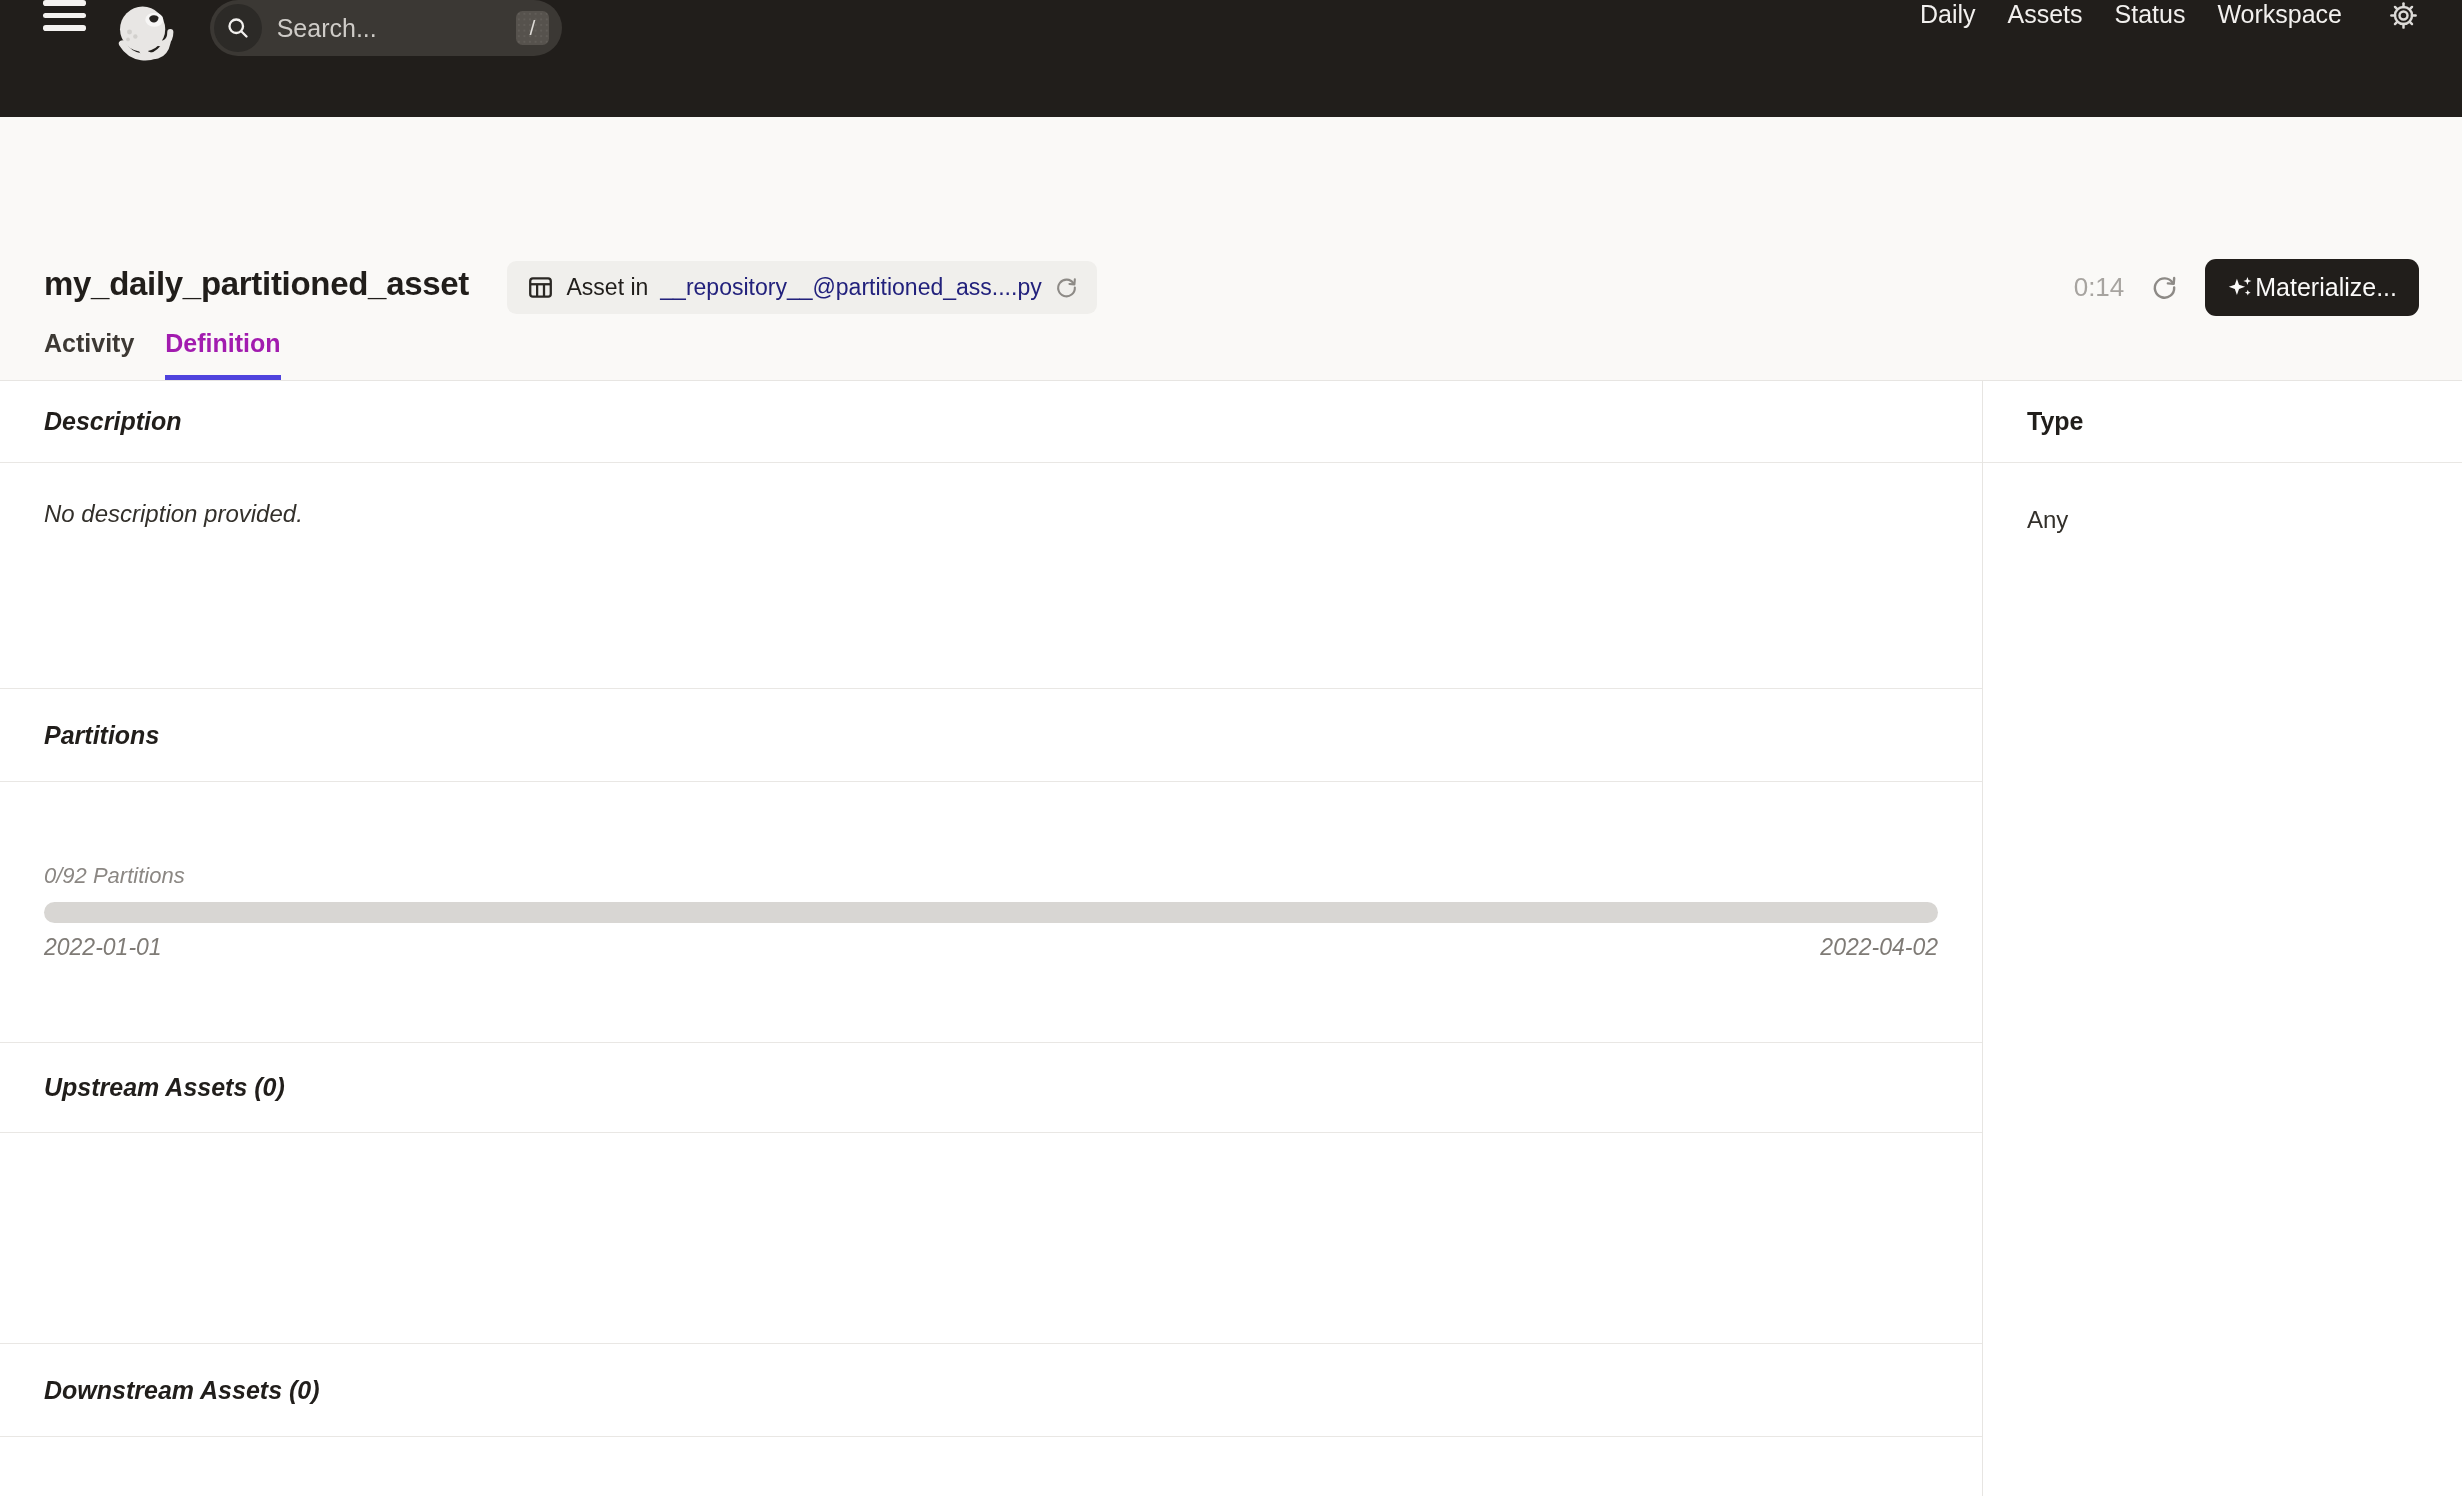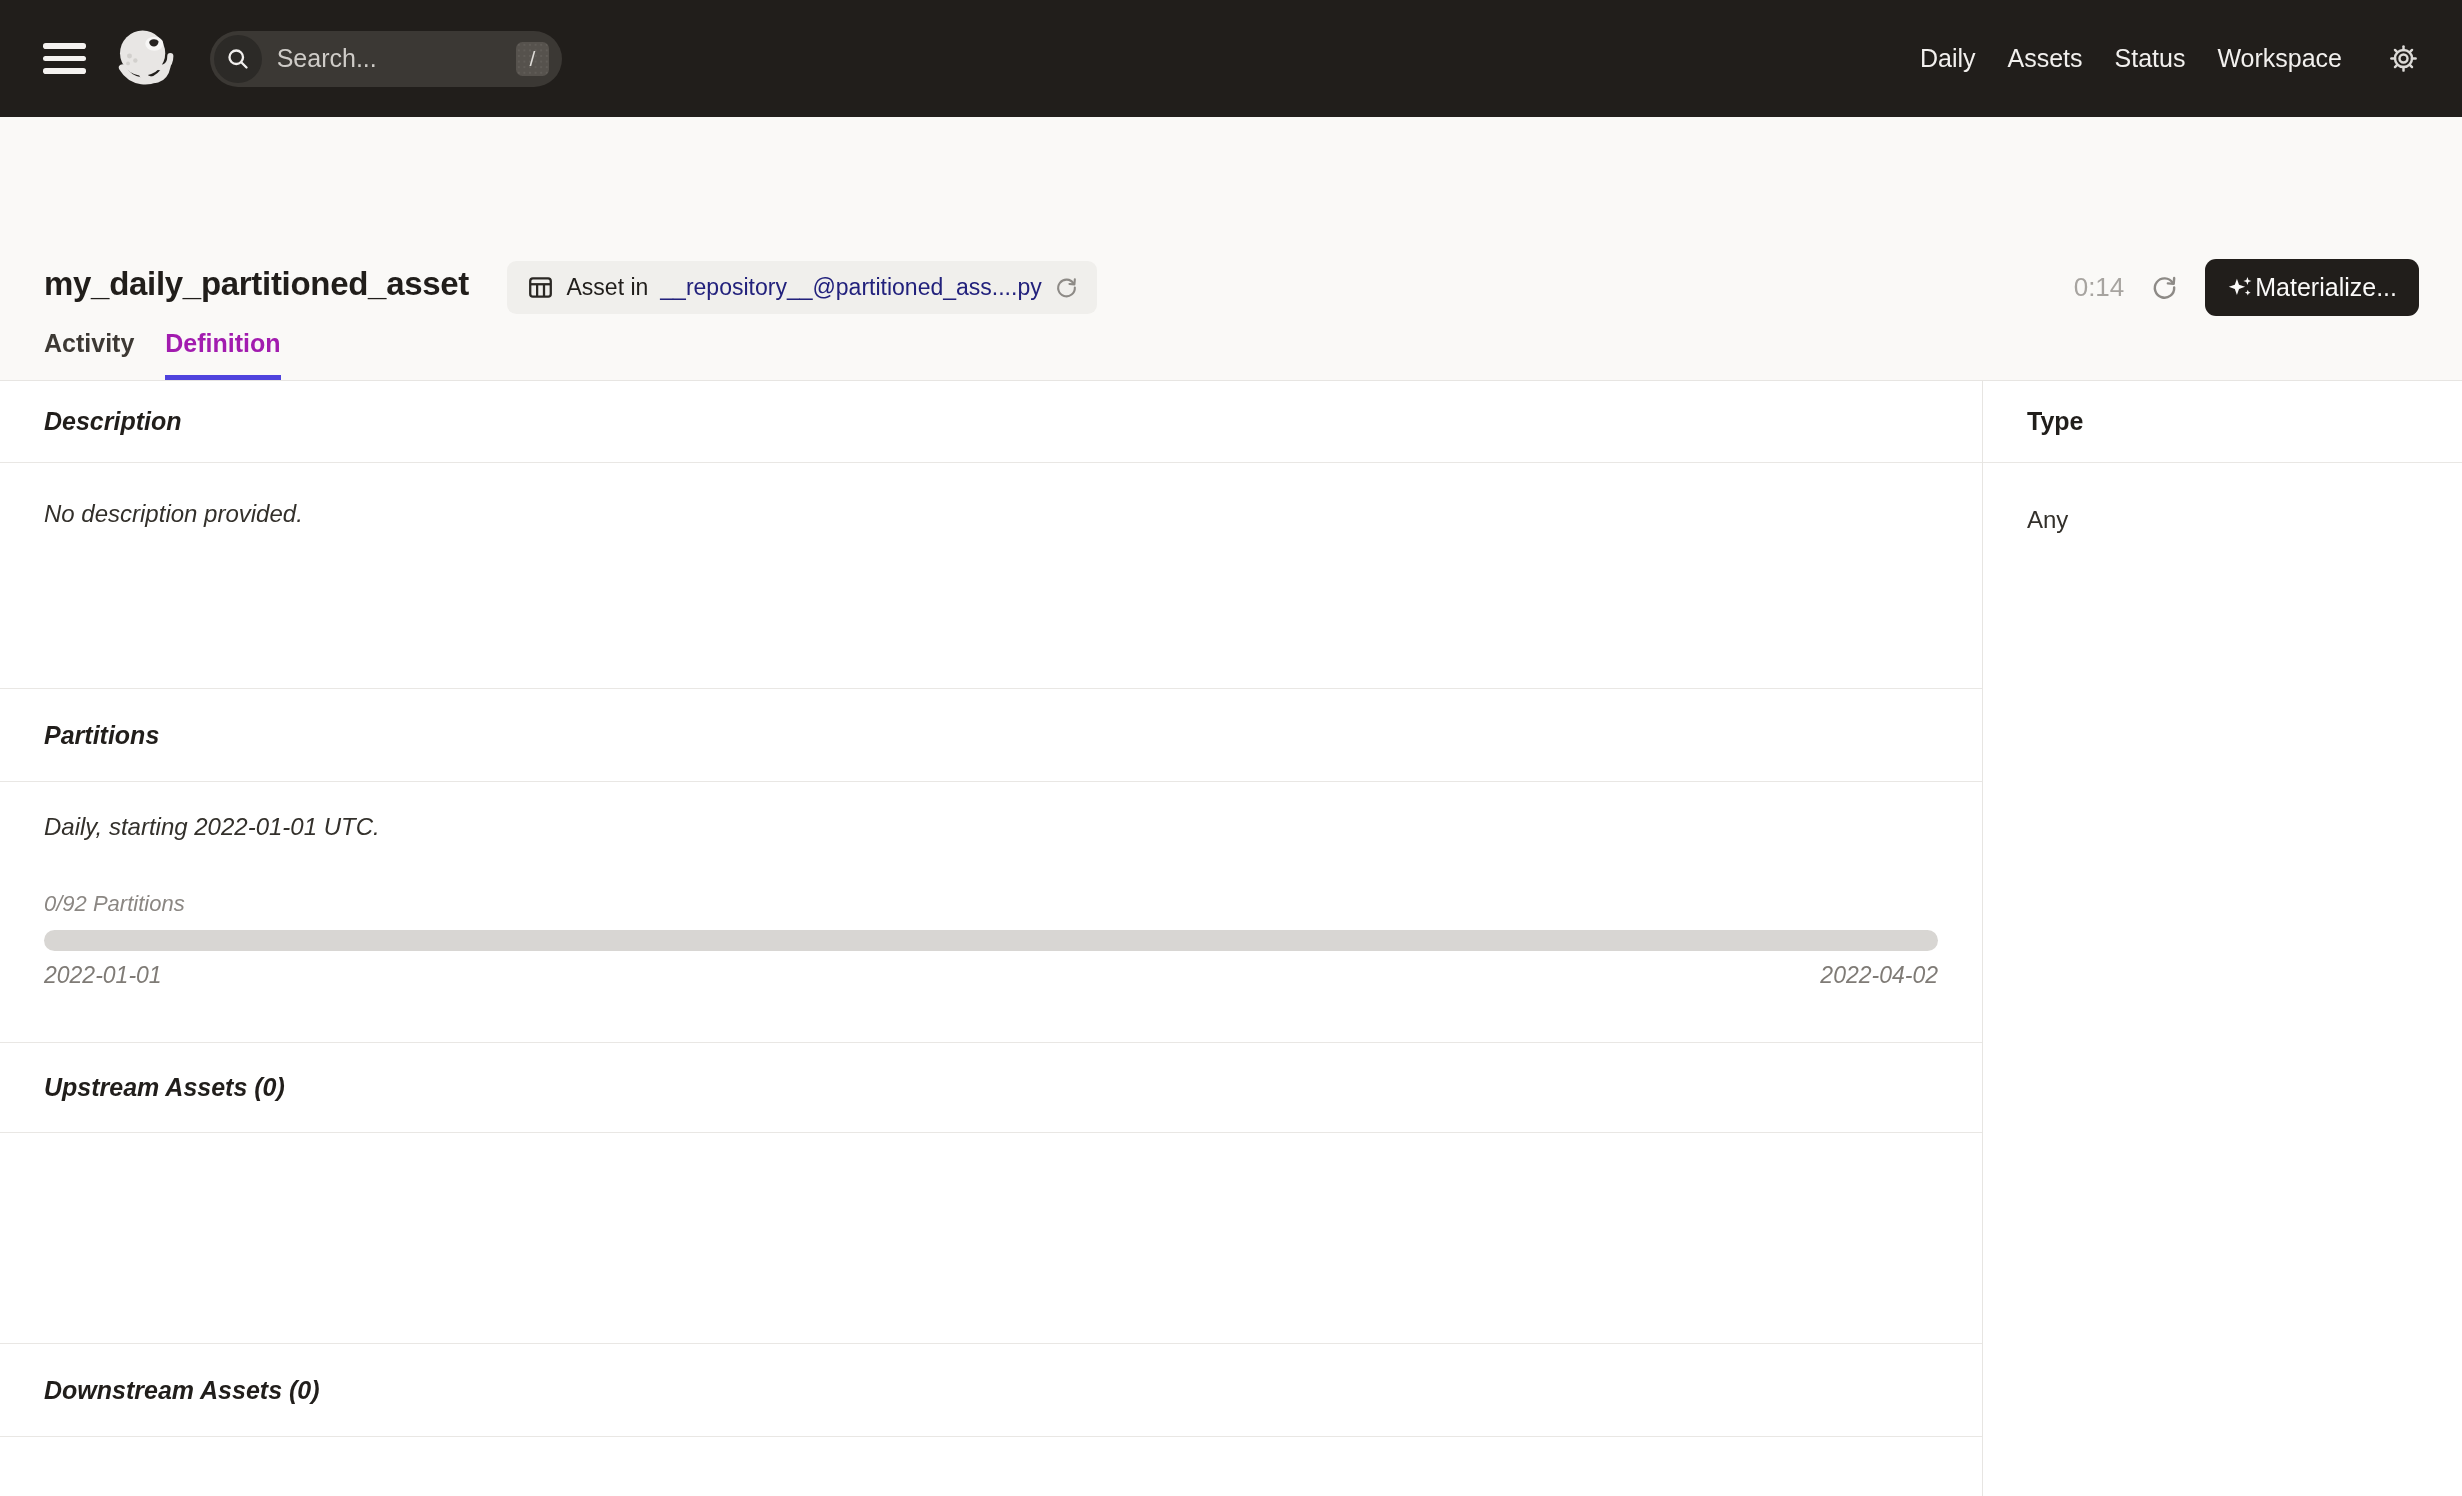--- a/index.html
+++ b/index.html
@@ -1,20 +1,20 @@
 <!DOCTYPE html>
 <html style="font-size:15px"><head>
 <meta charset="utf-8">
 <style>
   * { margin:0; padding:0; box-sizing:border-box; }
   html,body { width:2462px; height:1497px; overflow:hidden; background:#ffffff;
     font-family:"Liberation Sans", sans-serif; -webkit-font-smoothing:antialiased; }
 
   
-  .nav { height:117px; background:#211e1b; display:flex; align-items:center; padding:0 43px 0 43px; }
+  .nav { height:117px; background:#211e1b; display:flex; align-items:flex-start; padding:0 43px 0 43px; }
   .hamburger { width:43px; height:31px; display:flex; flex-direction:column; justify-content:space-between; cursor:pointer; }
   .hamburger span { display:block; height:5.6px; border-radius:2.8px; background:#f4f2f0; }
   .logo { width:70px; height:70px; margin-left:26px; flex:0 0 auto; }
   .search { margin-left:28px; width:352px; height:56px; border-radius:28px; background:#3b3834;
             display:flex; align-items:center; }
   .search-circle { width:48px; height:48px; border-radius:50%; background:#2c2a27; margin-left:3.7px;
             display:flex; align-items:center; justify-content:center; flex:0 0 auto; }
   .search input { flex:1; min-width:0; background:transparent; border:none; outline:none;
             color:#eceae8; font-size:25px; margin-left:15px; font-family:"Liberation Sans",sans-serif; }
   .search input::placeholder { color:#cfccc8; opacity:1; }
@@ -182,21 +182,20 @@
 
 <div class="content">
 
   <div class="left-col">
 
     <div class="section-head h89">Description</div>
     <div class="section-body desc-body">No description provided.</div>
 
     <div class="section-head h101">Partitions</div>
     <div class="partitions-body">
-      <div class="part-summary">Daily, starting 2022-01-01 UTC.</div>
       <div class="part-progress-label">0/92 Partitions</div>
       <div class="progress-track">
         <div class="progress-fill" style="width: 0%;"></div>
       </div>
       <div class="part-dates">
         <span>2022-01-01</span>
         <span>2022-04-02</span>
       </div>
     </div>
 

